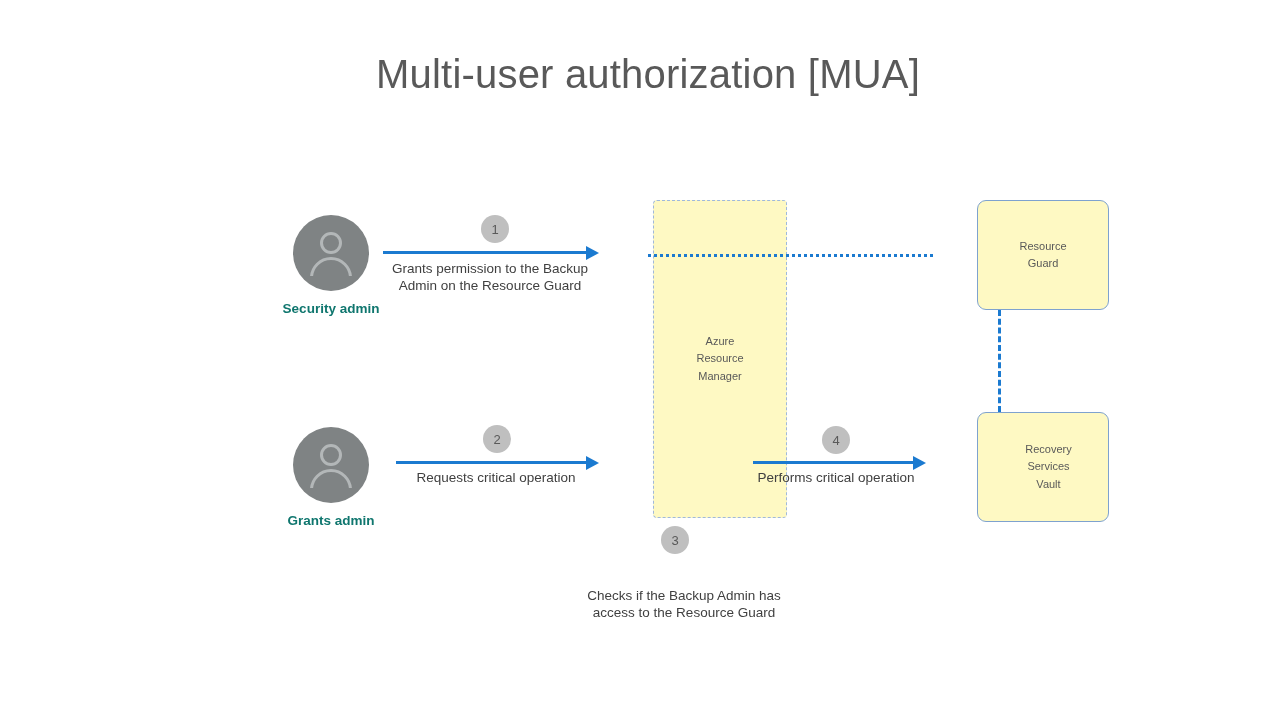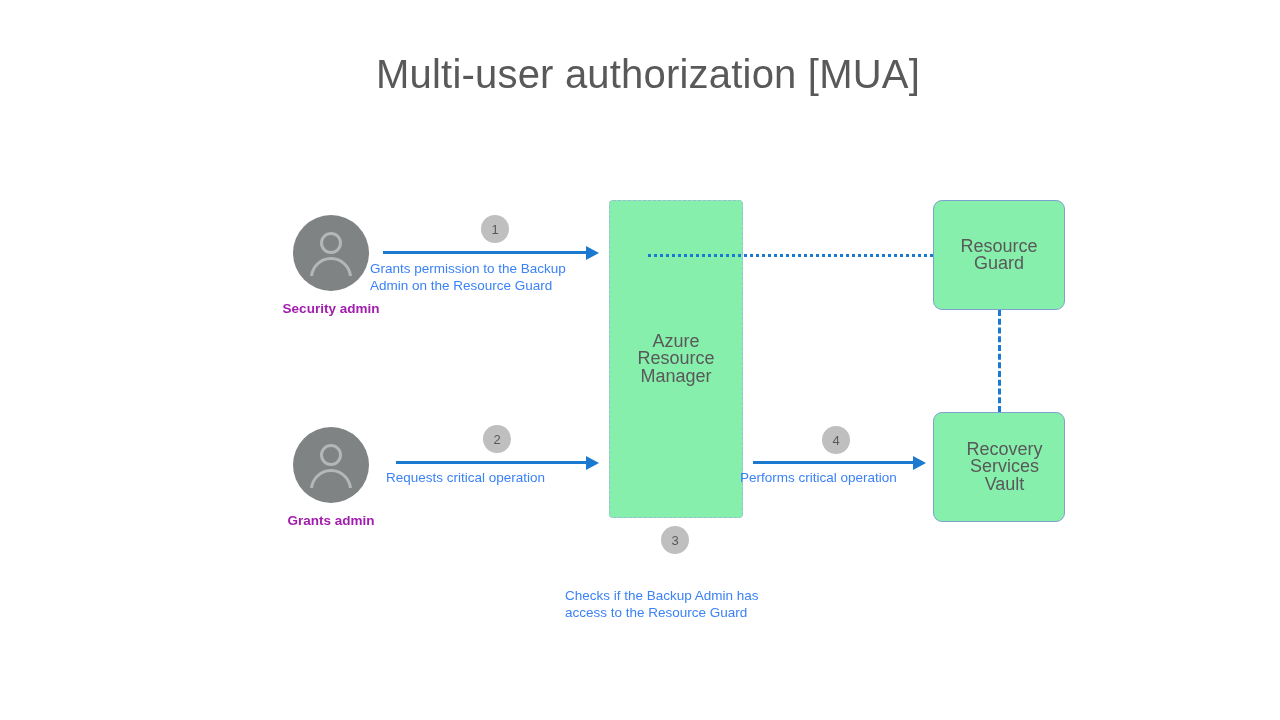--- a/index.html
+++ b/index.html
@@ -71,36 +71,37 @@
     box-sizing: border-box;
     clip-path: inset(0 0 55% 0);
   }
   .actor-label {
     position: absolute;
     left: 50%;
     transform: translateX(-50%);
     top: 86px;
     font-size: 13.5px;
     font-weight: bold;
-    color: #a21caf;
+    color: #0f766e;
     white-space: nowrap;
   }
 
   
   .box {
     position: absolute;
     box-sizing: border-box;
-    background: #86efac;
+    background: #fef9c3;
     display: flex;
     align-items: center;
     justify-content: center;
     text-align: center;
     color: #595959;
-    font-size: 18px;
+    font-size: 11px;
     line-height: 17.5px;
+    margin-left: 44px;
   }
   .box-solid {
     border: 1.5px solid #7ea2cf;
     border-radius: 9px;
   }
   .box-dashed {
     border: 1.5px dashed #9fb8dd;
     border-radius: 4px;
   }
   .box .box-text { white-space: pre-line; }
@@ -132,21 +133,22 @@
     display: flex;
     align-items: center;
     justify-content: center;
   }
 
   
   .caption {
     position: absolute;
     font-size: 13.5px;
     line-height: 16.5px;
-    color: #3b82f6;
+    color: #404040;
+    text-align: center;
     white-space: pre-line;
   }
 
   
   .dotted-h {
     position: absolute;
     height: 0;
     border-top: 3px dotted #1b7ad0;
   }
   .dashed-v {

